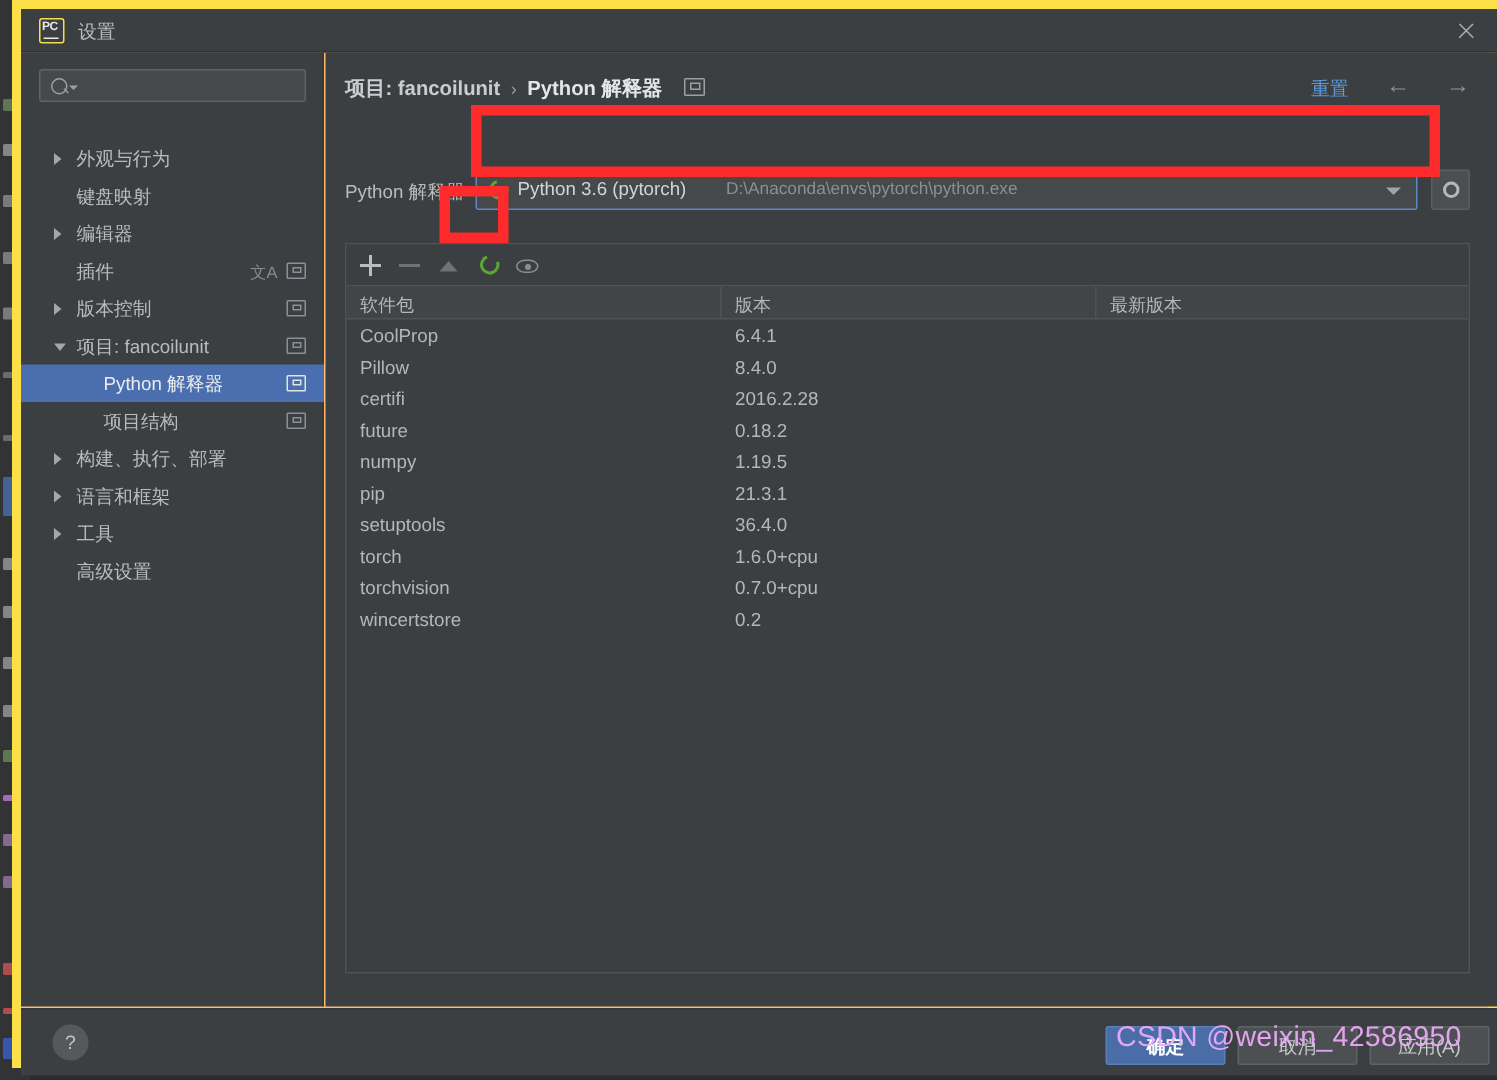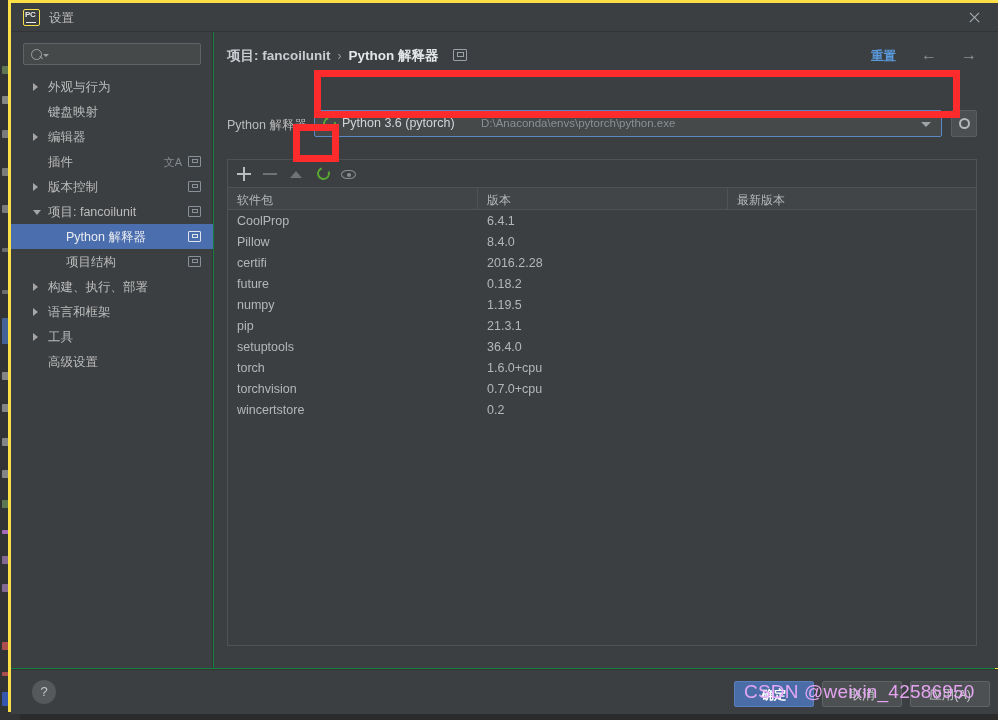--- a/index.html
+++ b/index.html
@@ -12,21 +12,21 @@
   }
   .app{position:relative;width:998px;height:720px;}
 
   
   .bg-ide{position:absolute;left:0;top:0;width:998px;height:720px;background:#2b2b2b;}
   .bg-gutter{position:absolute;left:0;top:0;width:20px;height:720px;background:#313335;}
   .bg-chip{position:absolute;left:2px;width:14px;height:8px;opacity:.8;border-radius:1px;}
 
   
   .dialog{position:absolute;left:8px;top:0;width:990px;height:712px;
-          background:#15803d;border:3px solid #fde047;box-sizing:border-box;}
+          background:#fdba74;border:6px solid #fde047;box-sizing:border-box;}
 
   
   .titlebar{position:absolute;left:0;top:0;width:988px;height:29px;background:#3c3f41;
             border-bottom:1px solid #323436;box-sizing:border-box;}
   .pc-logo{position:absolute;left:12px;top:6px;width:17px;height:17px;border:1.5px solid #f4e04a;
            border-radius:2px;background:#3c3f41;box-sizing:border-box;}
   .pc-logo span{position:absolute;left:1px;top:0px;font-size:8px;font-weight:bold;color:#e8e8e8;letter-spacing:-.3px;}
   .pc-logo i{position:absolute;left:2px;bottom:2px;width:10px;height:1.5px;background:#e8e8e8;}
   .title-text{position:absolute;left:38px;top:7px;font-size:12.5px;color:#bbbbbb;}
   .close-btn{position:absolute;right:14px;top:5px;width:22px;height:20px;cursor:pointer;}
@@ -43,21 +43,21 @@
   
   .search{position:absolute;left:12px;top:11px;width:178px;height:22px;
           background:#45494a;border:1px solid #5e6366;border-radius:2px;box-sizing:border-box;cursor:text;}
   .search .mag{position:absolute;left:7px;top:5px;width:9px;height:9px;border:1.3px solid #9da0a3;border-radius:50%;}
   .search .mag:after{content:"";position:absolute;left:7px;top:7px;width:4px;height:1.3px;background:#9da0a3;transform:rotate(45deg);}
   .search .tri{position:absolute;left:19px;top:10px;width:0;height:0;border-left:3px solid transparent;border-right:3px solid transparent;border-top:3.5px solid #9da0a3;}
   .search input{position:absolute;left:26px;top:2px;width:145px;height:16px;background:transparent;border:0;outline:0;
                 color:#bbbbbb;font-size:12px;font-family:inherit;}
 
   
-  .tree{position:absolute;left:0;top:42px;width:202px;}
+  .tree{position:absolute;left:0;top:58px;width:202px;}
   .trow{position:relative;height:25px;cursor:pointer;}
   .trow.sel{background:#4b6eaf;}
   .trow .arrow{position:absolute;left:22px;top:9px;width:0;height:0;}
   .arrow.closed{border-top:4px solid transparent;border-bottom:4px solid transparent;border-left:5px solid #a6a6a6;}
   .arrow.open{border-left:4px solid transparent;border-right:4px solid transparent;border-top:5px solid #a6a6a6;top:11px;}
   .trow .lbl{position:absolute;top:5px;font-size:12.5px;color:#bbbbbb;white-space:nowrap;}
   .trow.lvl0 .lbl{left:37px;}
   .trow.lvl0.noarrow .lbl{left:37px;}
   .trow.lvl1 .lbl{left:55px;}
   .trow.sel .lbl{color:#e9ecef;}
@@ -67,21 +67,21 @@
   .trow.sel .badge:after{border-color:#dfe4ea;}
   .lang-icon{position:absolute;right:31px;top:6px;font-size:11px;color:#868b90;}
 
   
   .crumb{position:absolute;left:13px;top:15px;font-size:13.5px;font-weight:bold;color:#c9ccd0;}
   .crumb .sep{color:#9a9da1;font-weight:normal;margin:0 7px;font-size:12px;}
   .crumb .cur{color:#e3e6e9;}
   .crumb-badge{position:absolute;left:239px;top:17px;width:14px;height:12px;border:1.2px solid #9aa0a6;border-radius:1px;box-sizing:border-box;}
   .crumb-badge:after{content:"";position:absolute;left:2.5px;top:2px;width:7px;height:4.5px;border:1.2px solid #9aa0a6;box-sizing:border-box;}
 
-  .reset{position:absolute;right:103px;top:16px;font-size:12.5px;color:#5a9adf;cursor:pointer;font-weight:bold;}
+  .reset{position:absolute;right:103px;top:16px;font-size:12.5px;color:#5a9adf;cursor:pointer;font-weight:normal;}
   .navarrow{position:absolute;top:16px;font-size:16px;color:#8d9398;cursor:pointer;line-height:14px;}
   .nav-back{right:62px;}
   .nav-fwd{right:22px;}
 
   
   .interp-label{position:absolute;left:13px;top:85px;font-size:12.5px;color:#bbbbbb;}
   .interp-combo{position:absolute;left:100px;top:78px;width:628px;height:27px;background:#45494a;
                 border:1.5px solid #5b87c4;border-radius:2px;box-sizing:border-box;cursor:pointer;}
   .interp-combo .pyico{position:absolute;left:8px;top:6px;width:13px;height:13px;border:2px solid #5aa832;border-radius:50%;box-sizing:border-box;border-top-color:transparent;transform:rotate(30deg);}
   .interp-name{position:absolute;left:27px;top:5px;font-size:12.5px;color:#d2d5d8;}

